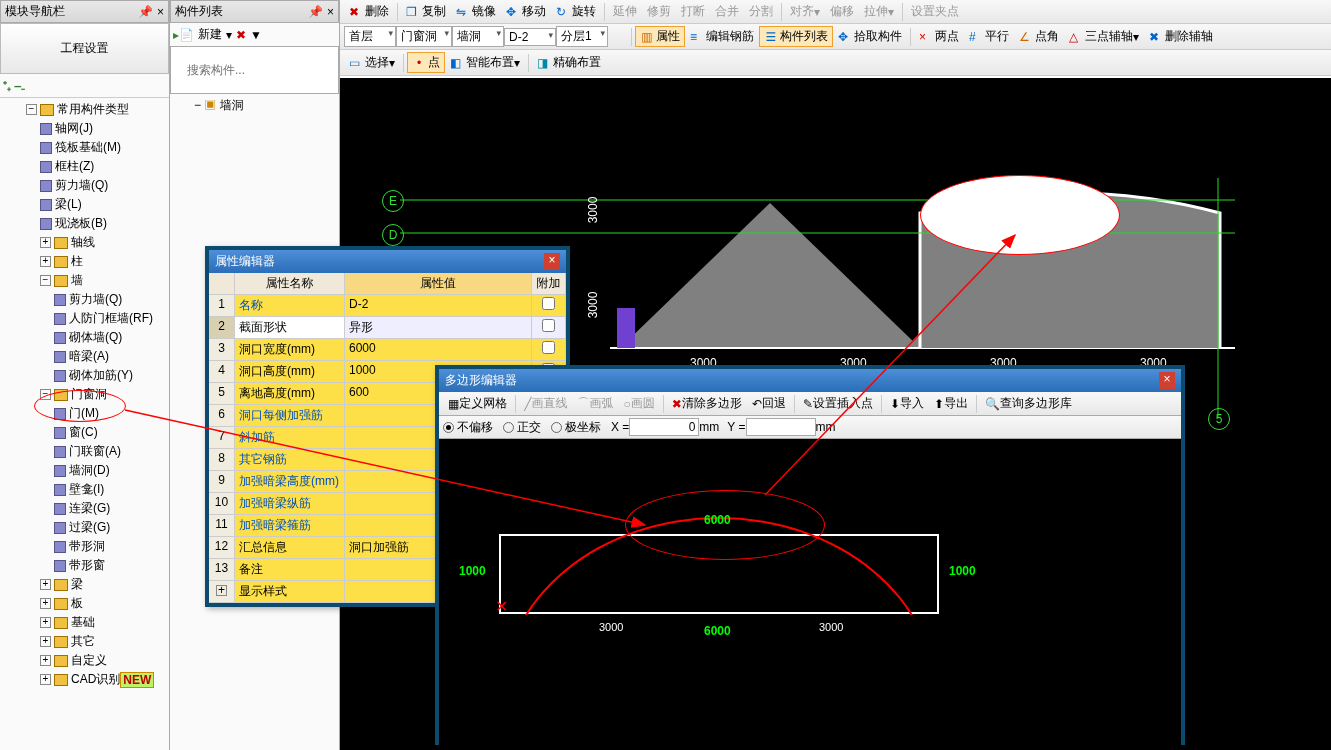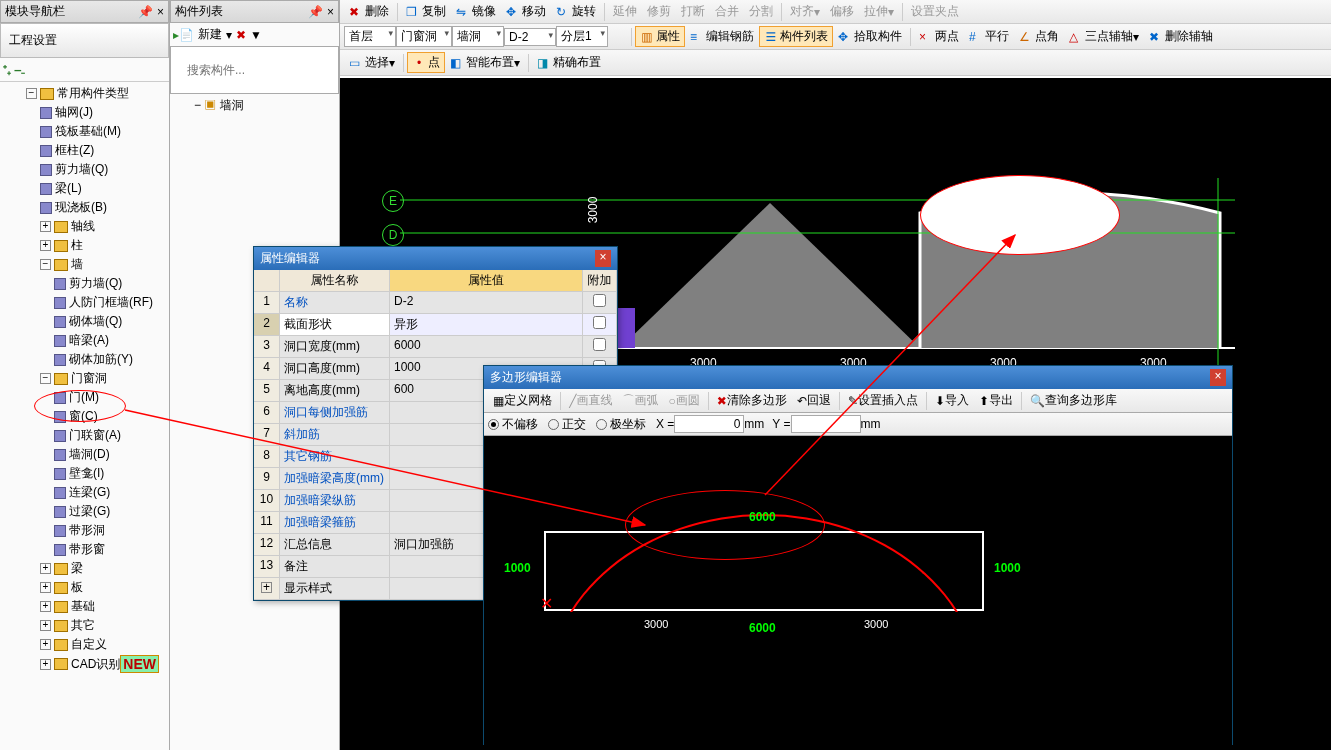--- a/index.html
+++ b/index.html
@@ -2,21 +2,21 @@
 <html><head>
 <meta charset="utf-8">
 <style>
 * { box-sizing: border-box; margin: 0; padding: 0; font-family: "Microsoft YaHei", SimSun, Arial, sans-serif; font-size: 12px; }
 body { background: #fff; width: 1331px; height: 750px; position: relative; overflow: hidden; }
 .pane-header { background: linear-gradient(#e8e8e8,#d8d8d8); border: 1px solid #aaa; padding: 2px 4px; display: flex; justify-content: space-between; align-items: center; }
 .pane-header .ctrls span { margin-left: 4px; cursor: pointer; }
 
 
 .nav-panel { position: absolute; left: 0; top: 0; width: 170px; height: 100%; background: #fafafa; border-right: 1px solid #aaa; }
-.nav-panel .btn { display:block; width:100%; text-align:left; padding:8px; border:1px solid #bbb; background:linear-gradient(#fff,#e8e8e8); }
+.nav-panel .btn { display:block; width:100%; text-align:center; padding:16px; border:1px solid #bbb; background:linear-gradient(#fff,#e8e8e8); }
 .nav-toolbar { padding: 3px; border-bottom: 1px solid #ccc; }
 .nav-toolbar span { color:#2a7a2a; font-weight:bold; }
 .tree { padding: 2px 4px; overflow:auto; height: calc(100% - 100px); }
 .tree ul { list-style:none; padding-left: 14px; }
 .tree li { padding: 1px 0; white-space: nowrap; display:flex; align-items:center; }
 .tree li::before { content:""; display:inline-block; width:8px; }
 .tree .exp { display:inline-block; width:11px; height:11px; border:1px solid #888; text-align:center; line-height:8px; font-size:10px; margin-right:3px; cursor:pointer; }
 .tree .folder { display:inline-block; width:14px; height:12px; background:#f0c040; border:1px solid #a07000; margin-right:3px; }
 .tree .leaf-icon { display:inline-block; width:12px; height:12px; background:#88c; border:1px solid #558; margin-right:3px; }
 .tree .sel { color:#000; }
@@ -61,21 +61,21 @@
 .ic-sel::before{content:"▭";color:#06c;}
 .ic-pt::before{content:"•";color:#c00;}
 .ic-smart::before{content:"◧";color:#06c;}
 .ic-exact::before{content:"◨";color:#08a;}
 
 .viewport { position:absolute; left:0; top:78px; right:0; bottom:0; background:#000; }
 .dim-text { position:absolute; color:#fff; font-size:12px; }
 .axis-circ { width:22px; height:22px; border:1px solid #3d3; border-radius:50%; display:flex; align-items:center; justify-content:center; color:#3d3; }
 
 
-.dialog { position:absolute; border:1px solid #0c4a6e; background:#e5e5e5; box-shadow:2px 2px 6px rgba(0,0,0,.3);margin-left:48px; }
+.dialog { position:absolute; border:4px solid #0c4a6e; background:#fde047; box-shadow:2px 2px 6px rgba(0,0,0,.3); }
 .dialog .titlebar { background:linear-gradient(#4d8fd8,#2a6db8); color:#fff; padding:3px 6px; display:flex; justify-content:space-between; }
 .dialog .titlebar .close { background:#d04030; color:#fff; width:16px; text-align:center; cursor:pointer; }
 .prop-dlg { left:205px; top:246px; width:365px; }
 .prop-grid { display:grid; grid-template-columns: 26px 110px 1fr 34px; }
 .prop-grid > div { border:1px solid #ccc; border-top:none; border-left:none; padding:2px 4px; }
 .prop-grid .hdr { background:#f0e8d8; text-align:center; border-right:1px solid #ccc; }
 .prop-grid .hdr.val { background:#f8d880; }
 .prop-grid .num { background:#f0ece0; text-align:center; }
 .prop-grid .name { color:#0050c0; }
 .prop-grid .name.black { color:#000; }
@@ -89,21 +89,21 @@
 .poly-arc { position:absolute; left:62px; top:78px; width:436px; height:180px; border:2px solid red; border-bottom:none; border-radius:50% 50% 0 0 / 100% 100% 0 0; clip-path: inset(0 0 82px 0); }
 .poly-txt { position:absolute; color:#0f0; font-weight:bold; }
 .poly-dim { position:absolute; color:#fff; font-size:11px; }
 .radio { display:inline-flex; align-items:center; gap:3px; margin-right:10px; }
 .radio .dot { width:11px; height:11px; border:1px solid #666; border-radius:50%; display:inline-block; position:relative; }
 .radio.on .dot::after { content:""; position:absolute; left:2px; top:2px; width:5px; height:5px; background:#000; border-radius:50%; }
 .coord-in { border:1px solid #aaa; width:70px; text-align:right; padding:1px 3px; }
 
 
 .arrow { position:absolute; pointer-events:none; }
-.new-badge { background:#86efac; color:#b00; font-size:14px; font-weight:bold; padding:0 2px; border:1px solid #c80; }
+.new-badge { background:#bef264; color:#b00; font-size:12px; font-weight:bold; padding:0 2px; border:1px solid #c80; }
 </style>
 </head>
 <body>
 
 <div class="nav-panel">
   <div class="pane-header">
     <span>模块导航栏</span>
     <span class="ctrls"><span>📌</span><span>×</span></span>
   </div>
   <button class="btn">工程设置</button>

